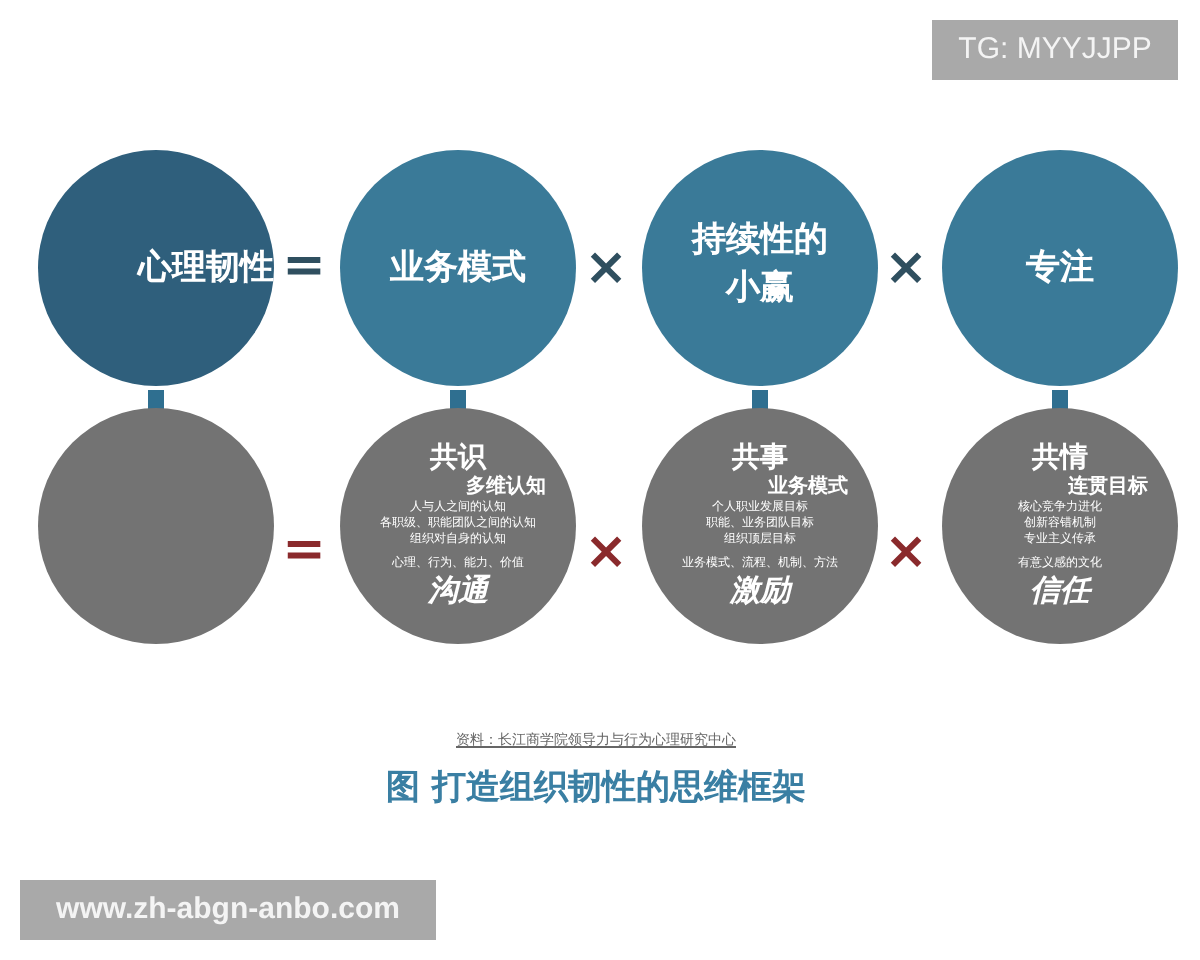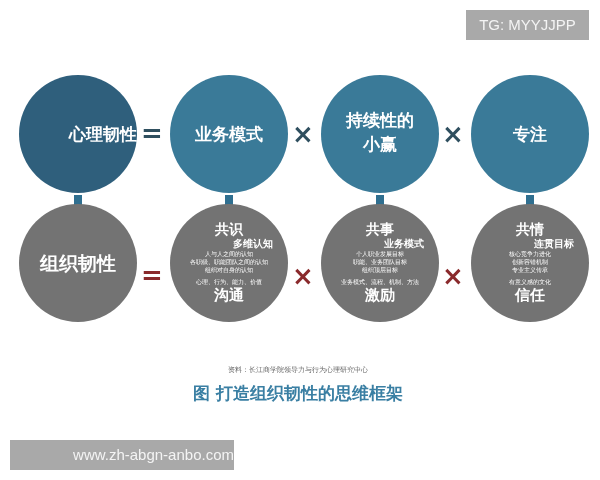--- a/index.html
+++ b/index.html
@@ -13,23 +13,23 @@
   .top .t { font-size:17px; line-height:24px; font-weight:bold; }
   .bottom.lead .t { font-size:19px; line-height:27px; font-weight:bold; }
   .op { position:absolute; font-weight:bold; font-size:26px; line-height:26px; width:30px; text-align:center; }
   .op.blue { color:#2f4f5f; }
   .op.red { color:#8a2a2c; }
   .arrow { position:absolute; width:20px; height:22px; }
   .b-h { font-size:14px; font-weight:bold; line-height:17px; }
   .b-s { font-size:10px; font-weight:bold; line-height:12px;margin-left:48px; }
   .b-x { font-size:6px; line-height:8px; }
   .b-d { font-size:6px; line-height:8px; margin-top:4px; }
-  .b-f { font-size:15px; font-weight:bold; line-height:19px; }
+  .b-f { font-size:15px; font-weight:bold; line-height:19px;font-style:italic; }
   .tag { position:absolute; background:#a9a9a9; color:#f4f4f4; font-family:"Liberation Sans", sans-serif; }
-  .src { position:absolute; left:0; width:596px; top:365px; text-align:center; font-size:7px; color:#666; }
+  .src { position:absolute; left:0; width:596px; top:365px; text-align:center; font-size:7px; color:#666;text-decoration:underline; }
   .caption { position:absolute; left:0; width:596px; top:382px; text-align:center; font-size:17px; font-weight:bold; color:#3a7fa3; }
 </style>
 </head>
 <body>
 
 <div class="tag" style="left:466px;top:10px;width:123px;height:30px;line-height:30px;font-size:15px;text-align:center;">TG: MYYJJPP</div>
 
 <div class="circle top lead" style="left:19px;">
   <div class="t">心理韧性</div>
 </div>
@@ -54,21 +54,20 @@
     <path d="M6 0h8v10h6L10 22 0 10h6z" fill="#2f6f90"></path>
   </svg>
 <svg class="arrow" style="left:370px;top:195px;" viewBox="0 0 20 22">
     <path d="M6 0h8v10h6L10 22 0 10h6z" fill="#2f6f90"></path>
   </svg>
 <svg class="arrow" style="left:520px;top:195px;" viewBox="0 0 20 22">
     <path d="M6 0h8v10h6L10 22 0 10h6z" fill="#2f6f90"></path>
   </svg>
 
 <div class="circle bottom lead" style="left:19px;">
-  <div class="t">组织韧性</div>
 </div>
 <div class="op red" style="left:137px;top:262px;">=</div>
 
 <div class="circle bottom" style="left:170px;">
   <div class="b-h">共识</div>
   <div class="b-s">多维认知</div>
   <div class="b-x">人与人之间的认知</div>
   <div class="b-x">各职级、职能团队之间的认知</div>
   <div class="b-x">组织对自身的认知</div>
   <div class="b-d">心理、行为、能力、价值</div>
@@ -93,13 +92,13 @@
   <div class="b-x">核心竞争力进化</div>
   <div class="b-x">创新容错机制</div>
   <div class="b-x">专业主义传承</div>
   <div class="b-d">有意义感的文化</div>
   <div class="b-f">信任</div>
 </div>
 
 <div class="src">资料：长江商学院领导力与行为心理研究中心</div>
 <div class="caption">图 打造组织韧性的思维框架</div>
 
-<div class="tag" style="left:10px;top:440px;width:224px;height:30px;line-height:30px;font-size:15px;text-align:right;">www.zh-abgn-anbo.com</div>
+<div class="tag" style="left:10px;top:440px;width:208px;height:30px;line-height:30px;font-size:15px;text-align:center;font-weight:bold;">www.zh-abgn-anbo.com</div>
 
 </body></html>

